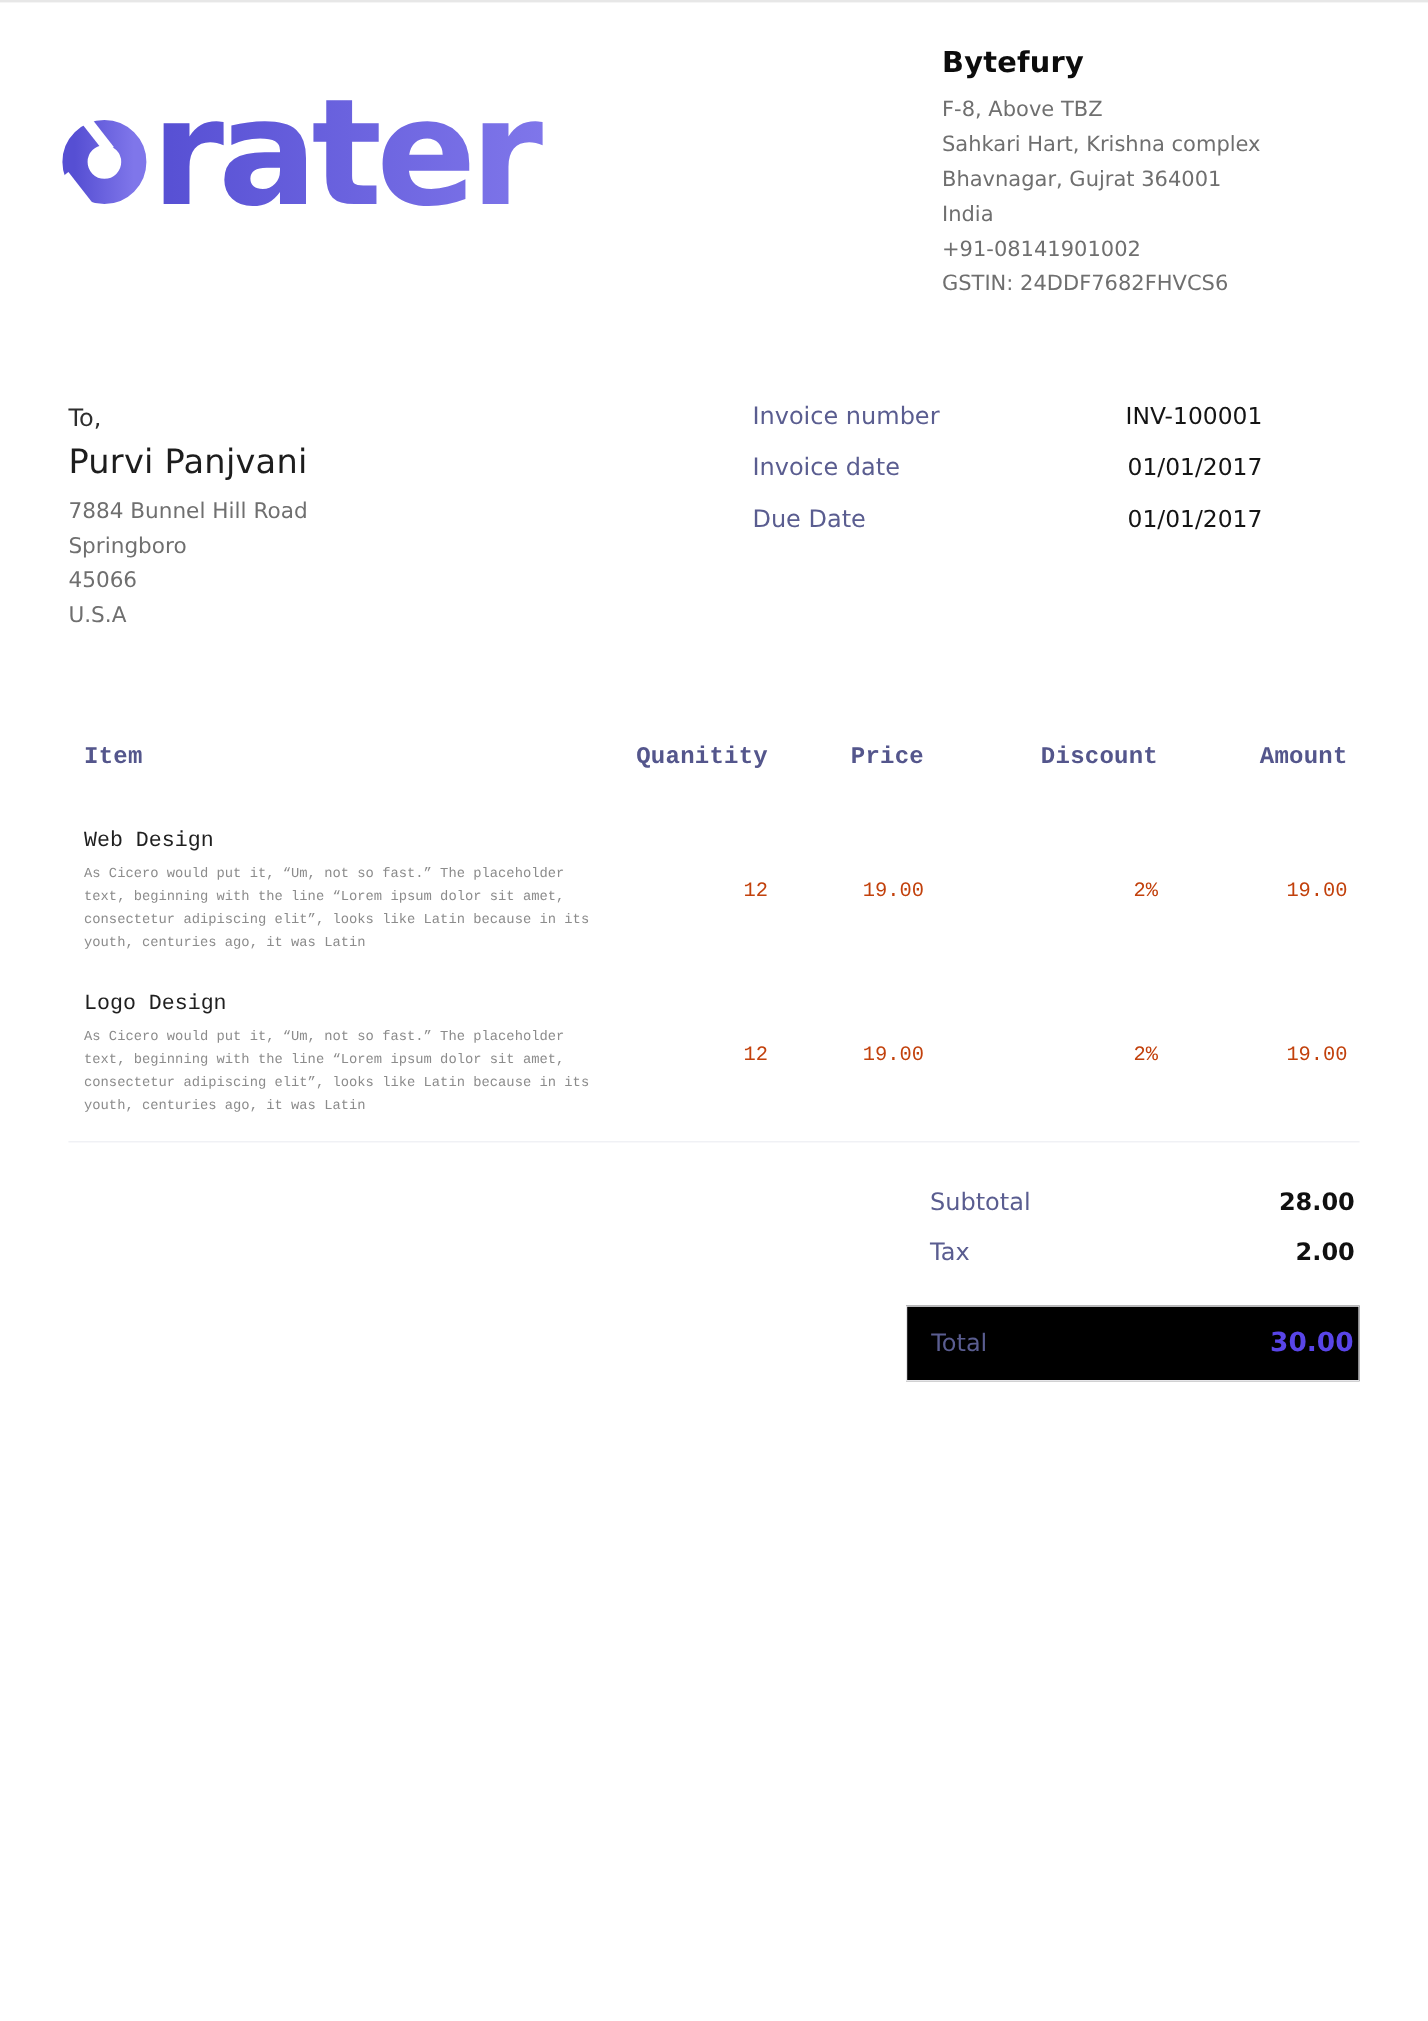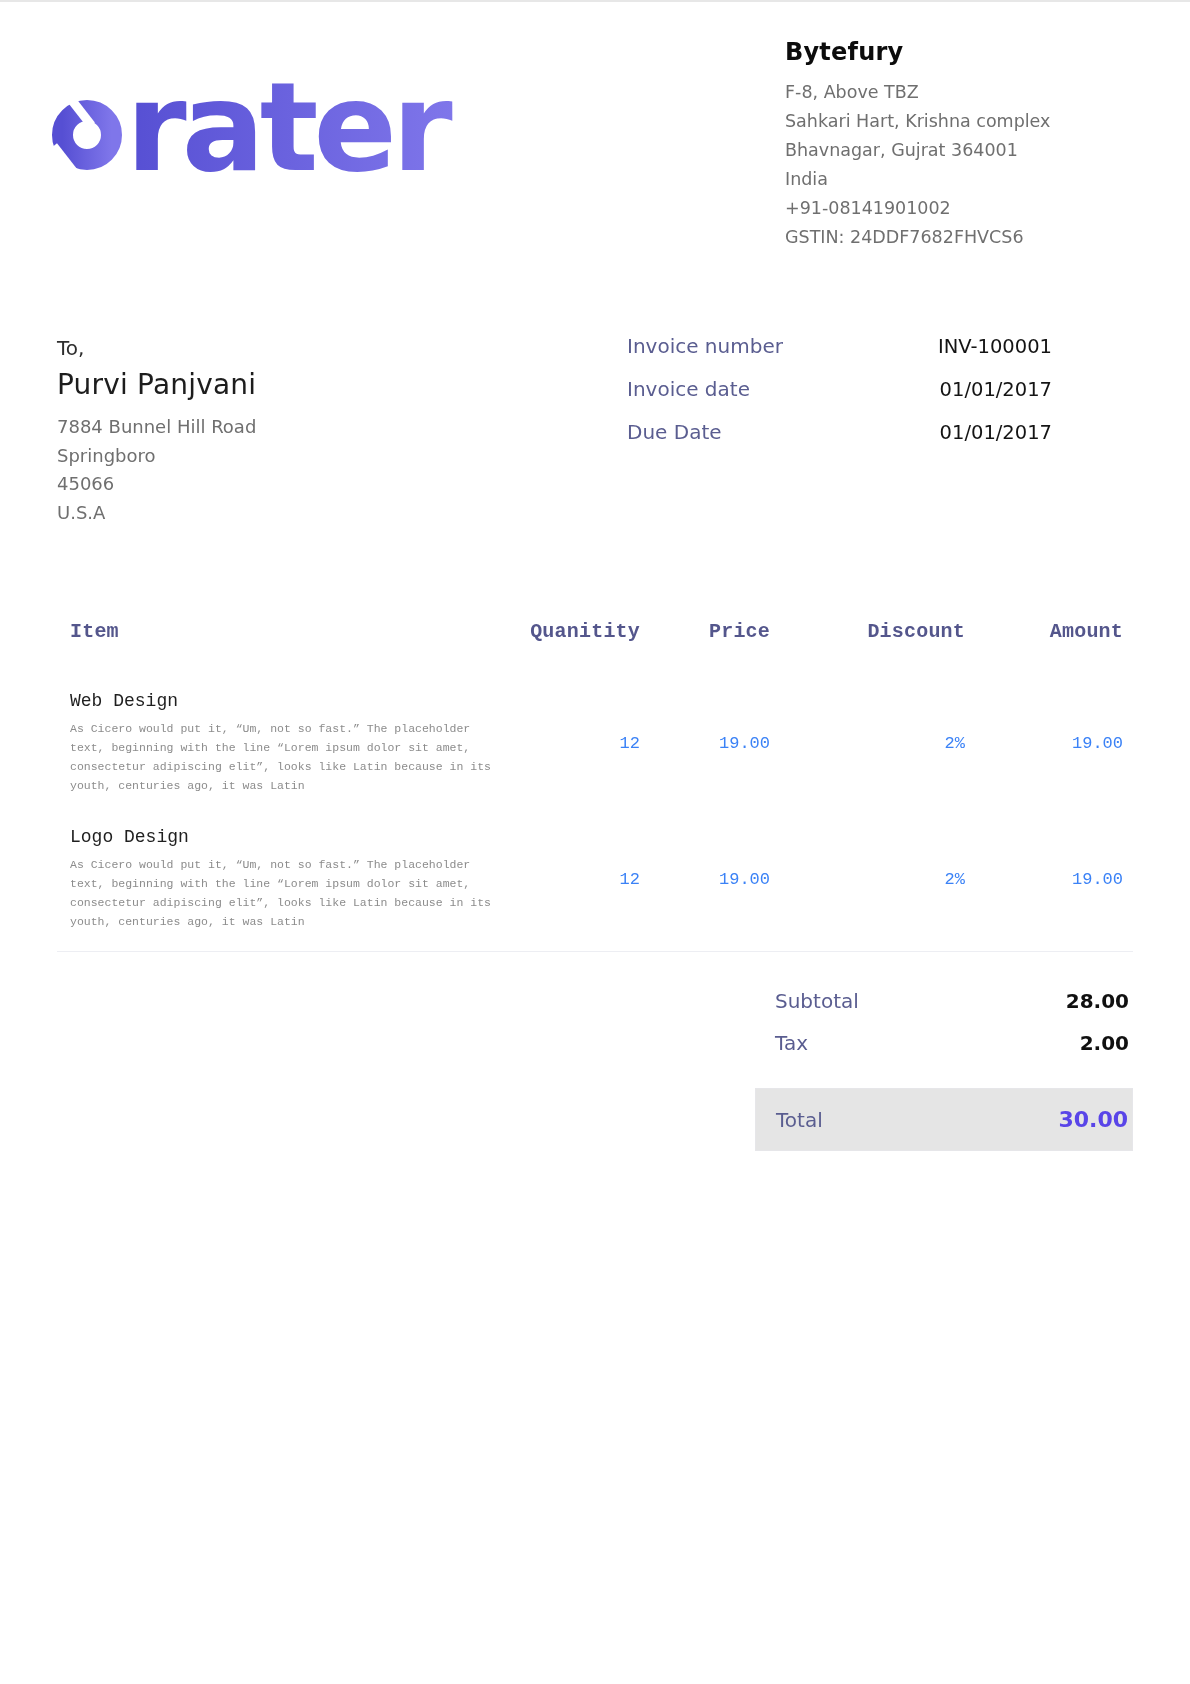--- a/index.html
+++ b/index.html
@@ -35,29 +35,29 @@
   .col-item { width:460px; padding-left:13px; }
   .col-qty  { width:123px; text-align:right; }
   .col-price{ width:130px; text-align:right; }
   .col-disc { width:195px; text-align:right; }
   .col-amt  { width:163px; text-align:right; padding-right:5px; }
 
   .items-body { border-bottom:1px solid #edeef3; }
   .item-row { display:flex; align-items:center; padding:12px 0 20px; }
   .item-name { font-size:18px; font-weight:500; color:#1f1f1f; margin-bottom:8px; }
   .item-desc { font-size:11.5px; color:#8c8c8c; line-height:19px; max-width:432px; }
-  .num { font-size:17px; color:#3b82f6; }
+  .num { font-size:17px; color:#c2410c; }
 
   
   .totals { position:absolute; right:57px; top:978px; width:378px; }
   .trow { display:flex; justify-content:space-between; align-items:baseline; padding:9px 4px 9px 20px; }
   .t-label { font-size:20px; color:#5a5d90; font-weight:500; }
   .t-value { font-size:20px; font-weight:600; color:#101010; }
   .total-box {
-    margin-top:24px; border:1px solid #e6e6e9; background:#e5e5e5;
+    margin-top:24px; border:1px solid #e6e6e9; background:#000000;
     display:flex; justify-content:space-between; align-items:baseline;
     padding:18px 4px 18px 20px;
   }
   .grand-label { font-size:20px; color:#5a5d90; font-weight:500; }
   .grand-value { font-size:22px; font-weight:700; }
 </style>
 </head>
 <body>
 
 <div class="logo">

